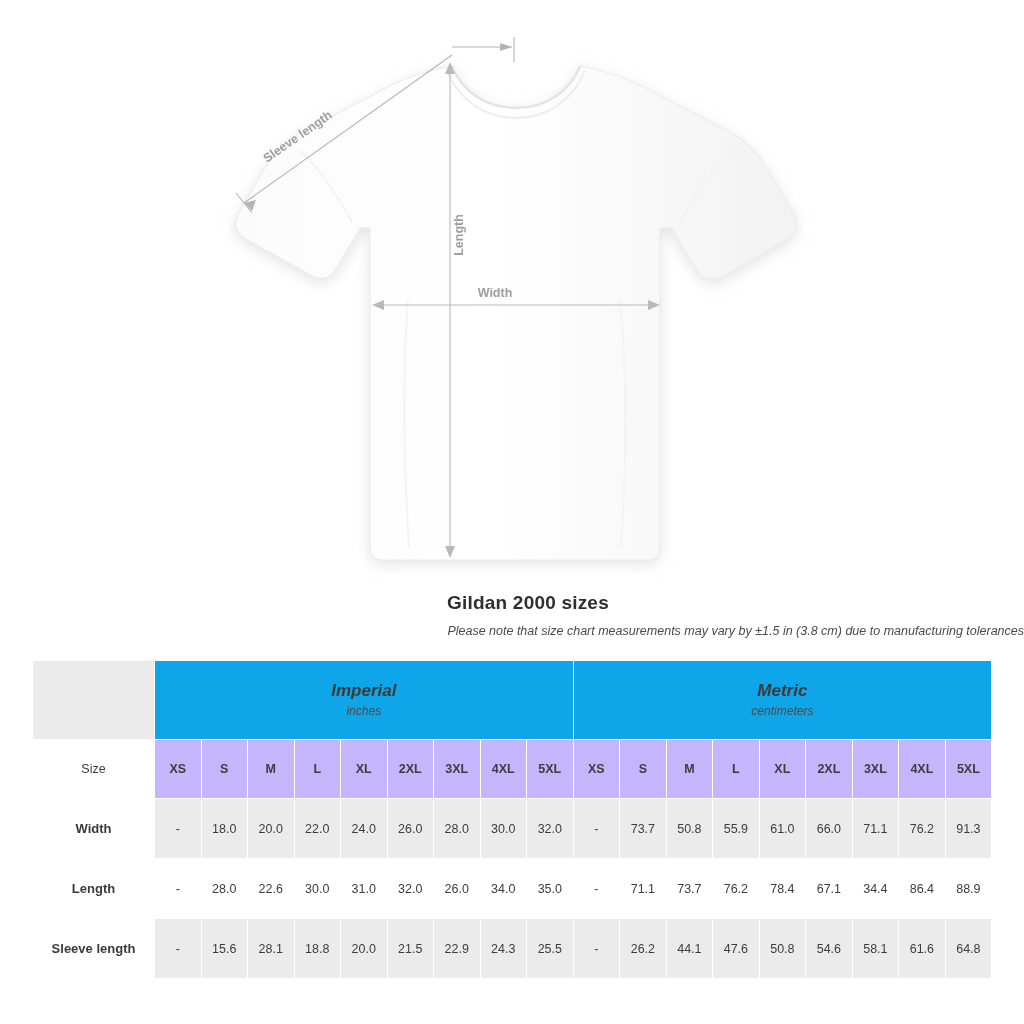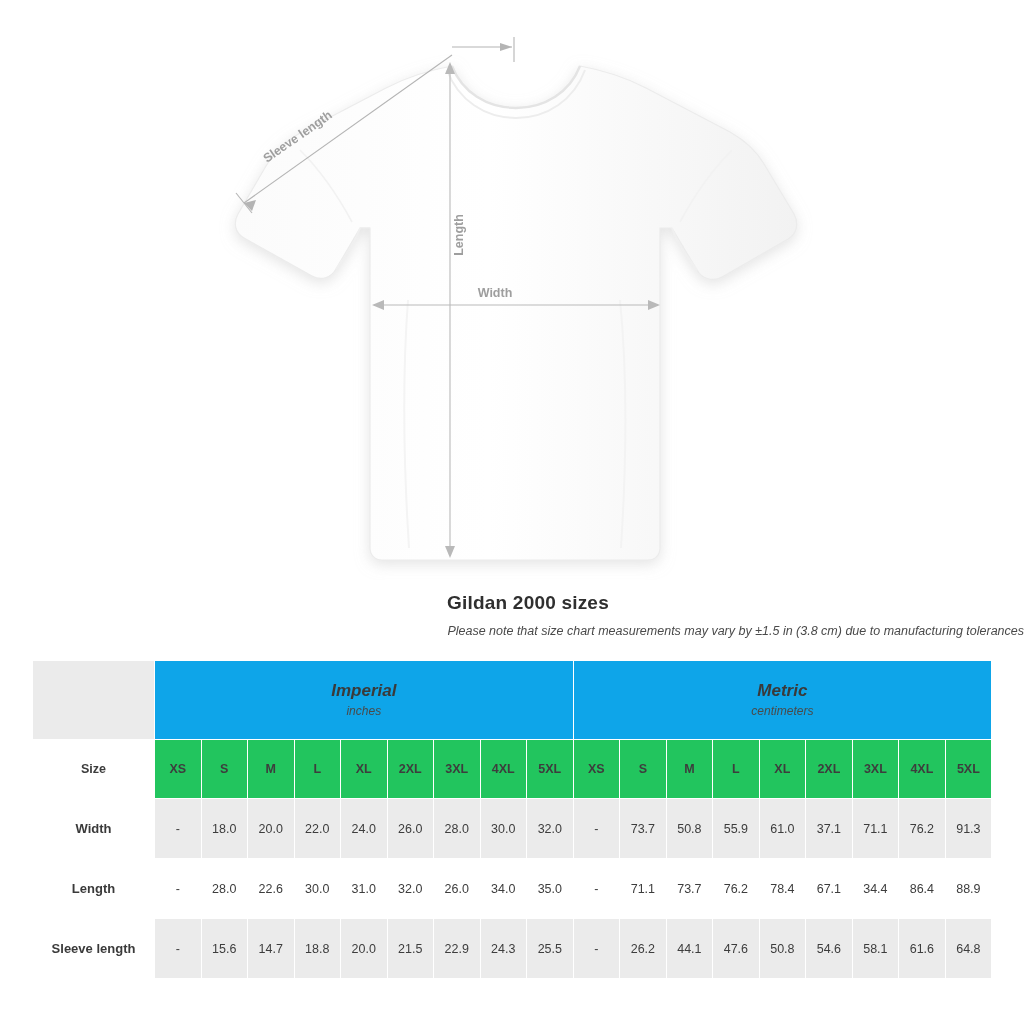--- a/index.html
+++ b/index.html
@@ -83,29 +83,29 @@
     font-size: 12px;
     font-style: italic;
     color: #4a4a4a;
     line-height: 1.4;
   }
   .corner-cell {
     background: #ebebeb;
   }
   .hdr-row td {
     height: 58px;
-    background: #22c55e;
+    background: #c4b5fd;
     font-weight: bold;
     font-size: 12.5px;
     color: #3a3a3a;
     vertical-align: middle;
   }
   .hdr-row td.rowlabel-head {
     background: #ffffff;
-    font-weight: bold;
+    font-weight: normal;
   }
   .data-row td {
     height: 59px;
     vertical-align: middle;
   }
   .data-row .rowlabel {
     background: #ffffff;
     font-weight: bold;
     font-size: 13px;
     color: #3a3a3a;
@@ -285,21 +285,21 @@
         <td class="val">24.0</td>
         <td class="val">26.0</td>
         <td class="val">28.0</td>
         <td class="val">30.0</td>
         <td class="val">32.0</td>
         <td class="val">-</td>
         <td class="val">73.7</td>
         <td class="val">50.8</td>
         <td class="val">55.9</td>
         <td class="val">61.0</td>
-        <td class="val">37.1</td>
+        <td class="val">66.0</td>
         <td class="val">71.1</td>
         <td class="val">76.2</td>
         <td class="val">91.3</td>
       </tr>
 
       <tr class="data-row plain">
         <td class="rowlabel">Length</td>
         <td class="val">-</td>
         <td class="val">28.0</td>
         <td class="val">22.6</td>
@@ -317,21 +317,21 @@
         <td class="val">67.1</td>
         <td class="val">34.4</td>
         <td class="val">86.4</td>
         <td class="val">88.9</td>
       </tr>
 
       <tr class="data-row shade">
         <td class="rowlabel">Sleeve length</td>
         <td class="val">-</td>
         <td class="val">15.6</td>
-        <td class="val">14.7</td>
+        <td class="val">28.1</td>
         <td class="val">18.8</td>
         <td class="val">20.0</td>
         <td class="val">21.5</td>
         <td class="val">22.9</td>
         <td class="val">24.3</td>
         <td class="val">25.5</td>
         <td class="val">-</td>
         <td class="val">26.2</td>
         <td class="val">44.1</td>
         <td class="val">47.6</td>

